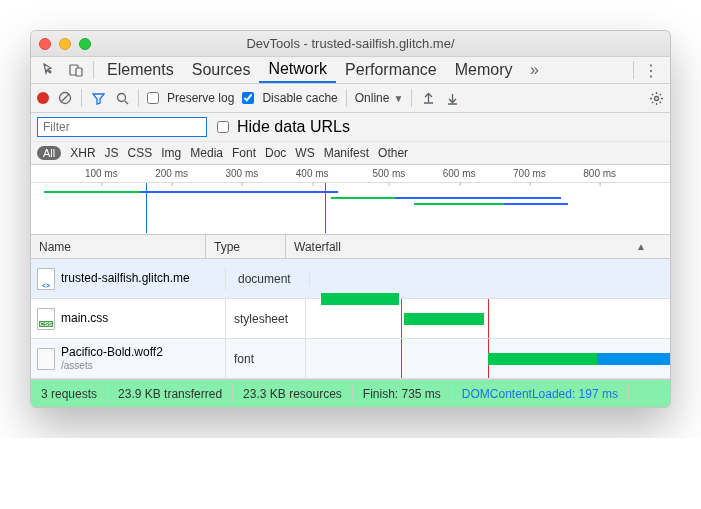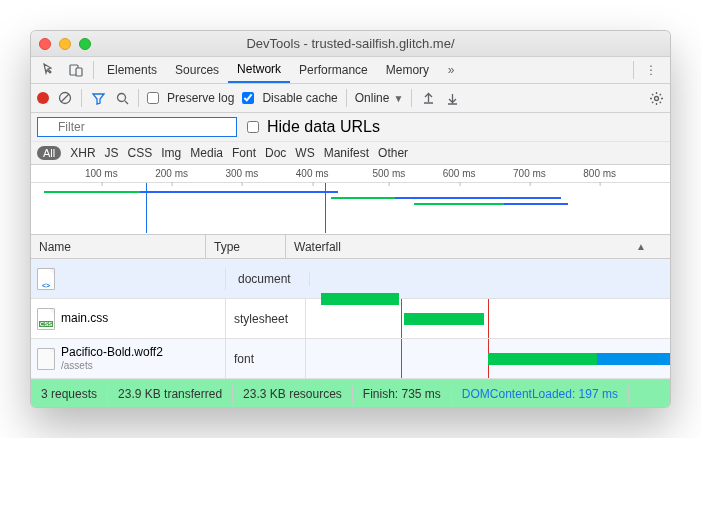--- a/index.html
+++ b/index.html
@@ -5,37 +5,37 @@
   * { box-sizing: border-box; margin: 0; padding: 0; font-family: -apple-system, "Helvetica Neue", Arial, sans-serif; }
   body { background: #fff; }
   .window { width: 641px; margin: 30px; border: 1px solid rgba(0,0,0,0.18); border-radius: 6px; box-shadow: 0 20px 45px rgba(0,0,0,0.28); overflow: hidden; background: #f0f0f0; }
   .titlebar { height: 26px; background: linear-gradient(#ededed,#e1e1e1); display: flex; align-items: center; padding: 0 8px; border-bottom: 1px solid #cfcfcf; position: relative; }
   .traffic { display: flex; gap: 8px; position: absolute; left: 8px; }
   .dot { width: 12px; height: 12px; border-radius: 50%; }
   .dot.red { background: #ff5f57; border: 0.5px solid #e14640; }
   .dot.yellow { background: #ffbd2e; border: 0.5px solid #dfa023; }
   .dot.green { background: #28c940; border: 0.5px solid #1dad2c; }
   .title { flex: 1; text-align: center; font-size: 13px; color: #4a4a4a; font-weight: 500; }
-  .tabs-row { height: 27px; background: #f3f3f3; display: flex; align-items: center; border-bottom: 1px solid #d0d0d0; font-size: 12px; color: #333; padding: 0 6px; }
+  .tabs-row { height: 27px; background: #f3f3f3; display: flex; align-items: center; border-bottom: 1px solid #d0d0d0; font-size: 16px; color: #333; padding: 0 6px; }
   .tabs-row .ic { width: 26px; display: flex; justify-content: center; color: #666; }
   .tabs-row .divider { width: 1px; height: 18px; background: #ccc; margin: 0 4px; }
   .tabs { display: flex; gap: 0; align-items: center; height: 100%; }
   .tab { padding: 0 9px; height: 100%; display: flex; align-items: center; cursor: pointer; }
   .tab.active { border-bottom: 2px solid #1a73e8; color: #000; }
   .toolbar { height: 29px; background: #f3f3f3; display: flex; align-items: center; border-bottom: 1px solid #d0d0d0; padding: 0 6px; gap: 8px; font-size: 12px; color: #333; }
   .rec { width: 12px; height: 12px; border-radius: 50%; background: #d93025; }
   .ico { color: #5f6368; font-size: 13px; display: inline-flex; width: 16px; justify-content: center; }
   .ico.blue { color: #1a73e8; }
   .sep { width: 1px; height: 18px; background: #ccc; }
   .ck { display: flex; align-items: center; gap: 8px; }
   .ck input { width: 12px; height: 12px; }
   .sel { display: flex; align-items: center; gap: 4px; }
   .toolbar .grow { flex: 1; }
   .filter-row { background: #f3f3f3; padding: 4px 6px; display: flex; align-items: center; gap: 10px; border-bottom: 1px solid #e5e5e5; }
-  .filter-input { width: 200px; height: 20px; border: 1px solid #1a73e8; outline: none; font-size: 12px; padding: 0 20px; color: #1d4ed8; background: #fff; }
+  .filter-input { width: 170px; height: 20px; border: 1px solid #1a73e8; outline: none; font-size: 12px; padding: 0 5px; color: #1d4ed8; background: #fff; }
   .type-row { background: #f3f3f3; padding: 4px 6px; display: flex; align-items: center; gap: 9px; border-bottom: 1px solid #d0d0d0; font-size: 12px; color: #333; }
   .pill { background: #6b6b6b; color: #fff; border-radius: 7px; padding: 1px 6px; font-size: 11px; }
   .type-row span { cursor: pointer; }
   .overview { height: 70px; background: #fff; border-bottom: 1px solid #ccc; position: relative; }
   .ruler { height: 18px; border-bottom: 1px solid #ddd; display: flex; position: relative; font-size: 10px; color: #555; }
   .tick { position: absolute; top: 3px; transform: translateX(-50%); }
   .tick::after { content: ""; position: absolute; left: 50%; top: 14px; width: 1px; height: 4px; background: #bbb; }
   .lanes { position: relative; height: 50px; }
   .bar { position: absolute; height: 2px; }
   .vline { position: absolute; top: 0; bottom: 0; width: 1px; }
@@ -211,20 +211,23 @@
     <div class="col-wf">
       <span>Waterfall</span>
       <span class="tri">▲</span>
     </div>
   </div>
 
   <div class="rows" id="rows">
       <div class="row sel">
         <div class="name">
           <div class="fileicon doc">&lt;&gt;</div>
+          <div class="name-text">
+            <div>trusted-sailfish.glitch.me</div>
+          </div>
         </div>
         <div class="type">document</div>
         <div class="wf">
           <div class="wf-vline" style="left: 26%; background: rgb(26, 115, 232);"></div>
           <div class="wf-vline" style="left: 50%; background: rgb(217, 48, 37);"></div>
           <div class="wf-bar" style="left: 2%; width: 22%; background: rgb(0, 200, 83);"></div>
         </div>
       </div>
       <div class="row">
         <div class="name">

